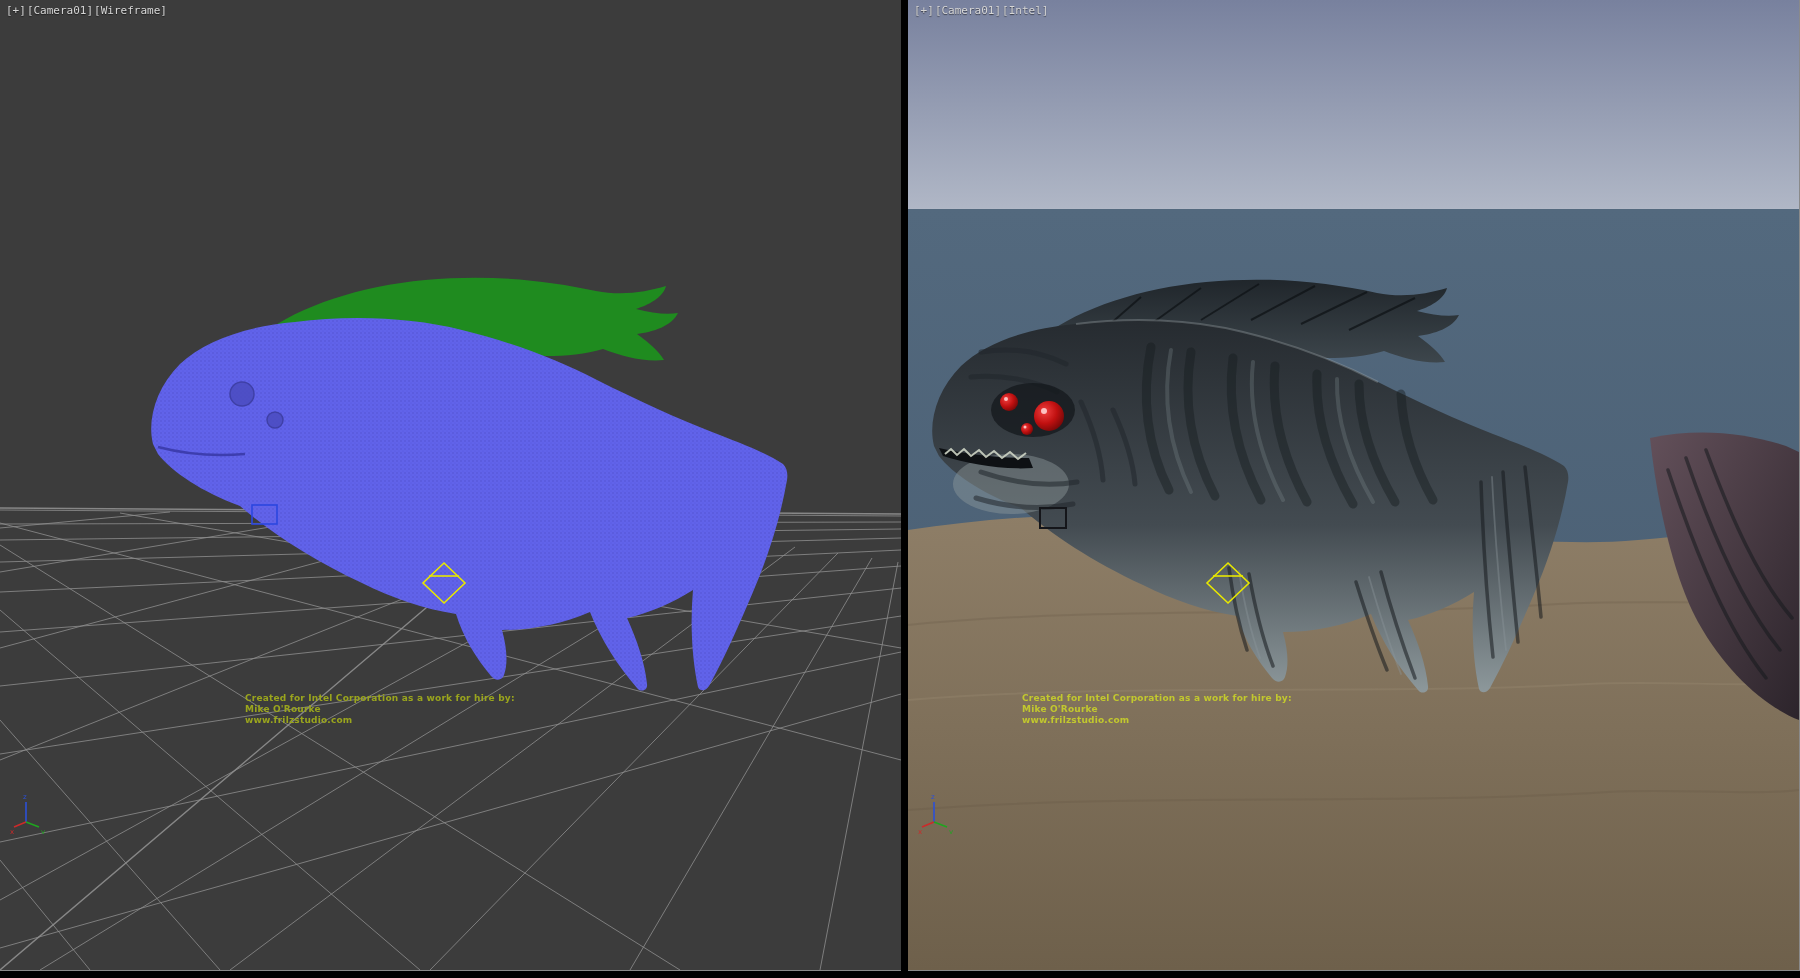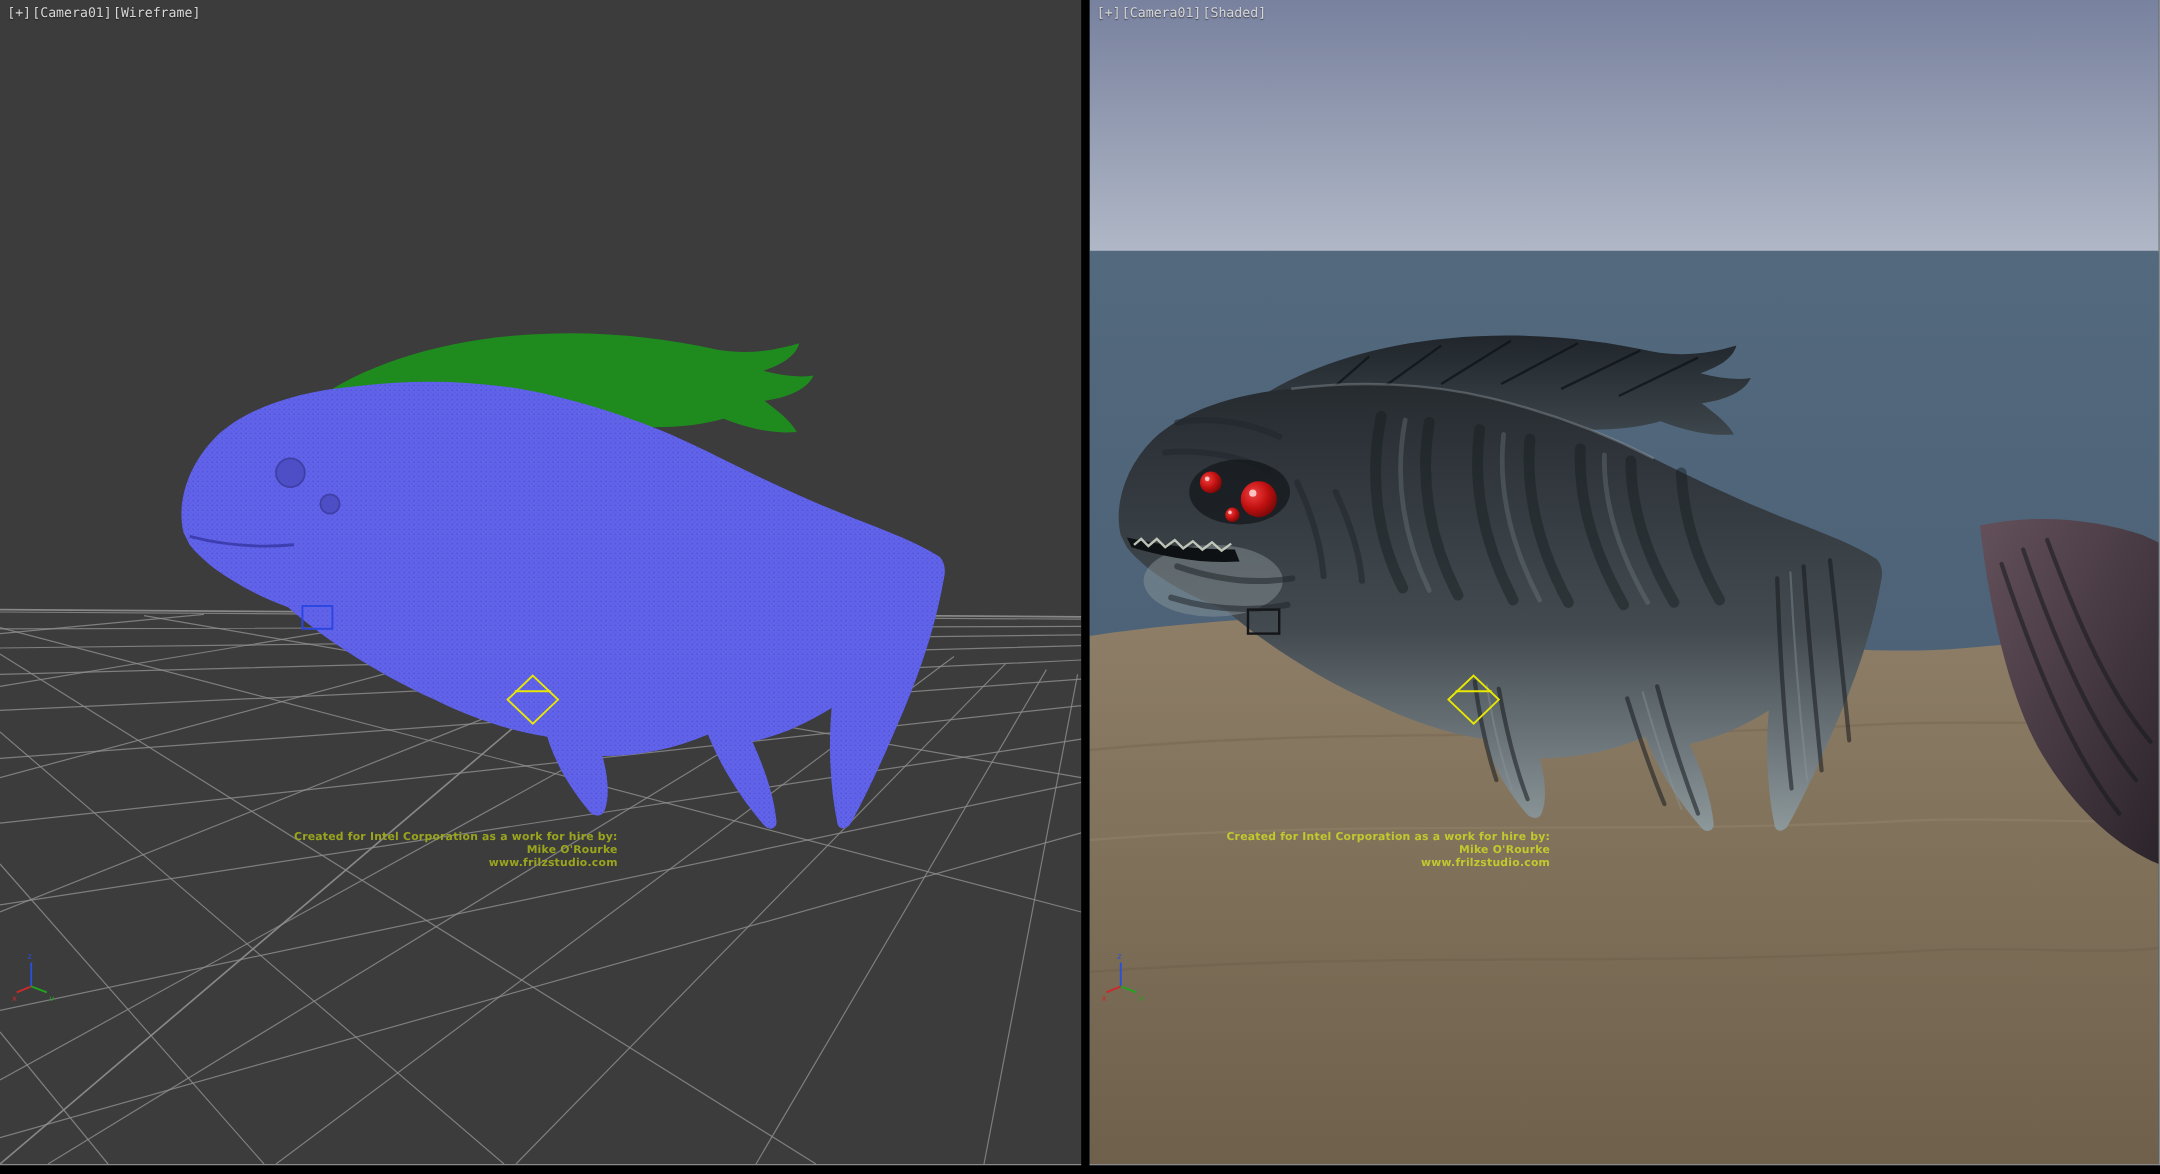--- a/index.html
+++ b/index.html
@@ -4,21 +4,21 @@
 <style>
   html,body{margin:0;padding:0;background:#000;}
   body{width:1800px;height:978px;overflow:hidden;font-family:"DejaVu Sans",sans-serif;}
   .stage{position:relative;width:1800px;height:978px;background:#000;}
   .viewport{position:absolute;top:0;height:970px;border-bottom:1px solid #8a8a8a;overflow:hidden;}
   .vp-left{left:0;width:901px;background:var(--viewport-bg);}
   .vp-right{left:908px;width:891px;border-right:1px solid #8a8a8a;background:var(--sea-top);}
   .scene{position:absolute;left:0;top:0;width:100%;height:100%;display:block;}
   .vp-label{position:absolute;top:4px;left:6px;font:11px "DejaVu Sans Mono",monospace;color:var(--label-text);display:flex;gap:1px;text-shadow:0 1px 1px rgba(0,0,0,.55);z-index:5;}
   .vp-label span{cursor:pointer;}
-  .watermark{position:absolute;font:bold 9px "DejaVu Sans",sans-serif;line-height:11px;z-index:4;letter-spacing:.2px;text-align:right;}
+  .watermark{position:absolute;font:bold 9px "DejaVu Sans",sans-serif;line-height:11px;z-index:4;letter-spacing:.2px;}
   .wm-left{left:245px;top:693px;color:var(--watermark-left);}
   .wm-right{left:114px;top:693px;color:var(--watermark-right);}
   .tripod{position:absolute;left:10px;top:788px;width:46px;height:46px;z-index:4;}
   .axX{stroke:#cc2a2a;stroke-width:1.6;}
   .axY{stroke:#1fa51f;stroke-width:1.6;}
   .axZ{stroke:#2b50d8;stroke-width:1.6;}
   .axTx{font:7px "DejaVu Sans",sans-serif;}
   .txX{fill:#cc2a2a}.txY{fill:#1fa51f}.txZ{fill:#2b50d8}
 
   
@@ -224,21 +224,21 @@
 
       <g>
         <polygon class="giz-y" points="320,563 341,583 320,603 299,583"></polygon>
         <line class="giz-y" x1="305" y1="576" x2="335" y2="576"></line>
       </g>
     </svg>
 
     <div class="vp-label">
       <span>[+]</span>
       <span>[Camera01]</span>
-      <span>[Shaded]</span>
+      <span>[Intel]</span>
     </div>
 
     <div class="watermark wm-right">
       <div>Created for Intel Corporation as a work for hire by:</div>
       <div>Mike O'Rourke</div>
       <div>www.frilzstudio.com</div>
     </div>
 
     <svg class="tripod" viewBox="0 0 46 46">
       <line class="axZ" x1="16" y1="34" x2="16" y2="14"></line>

